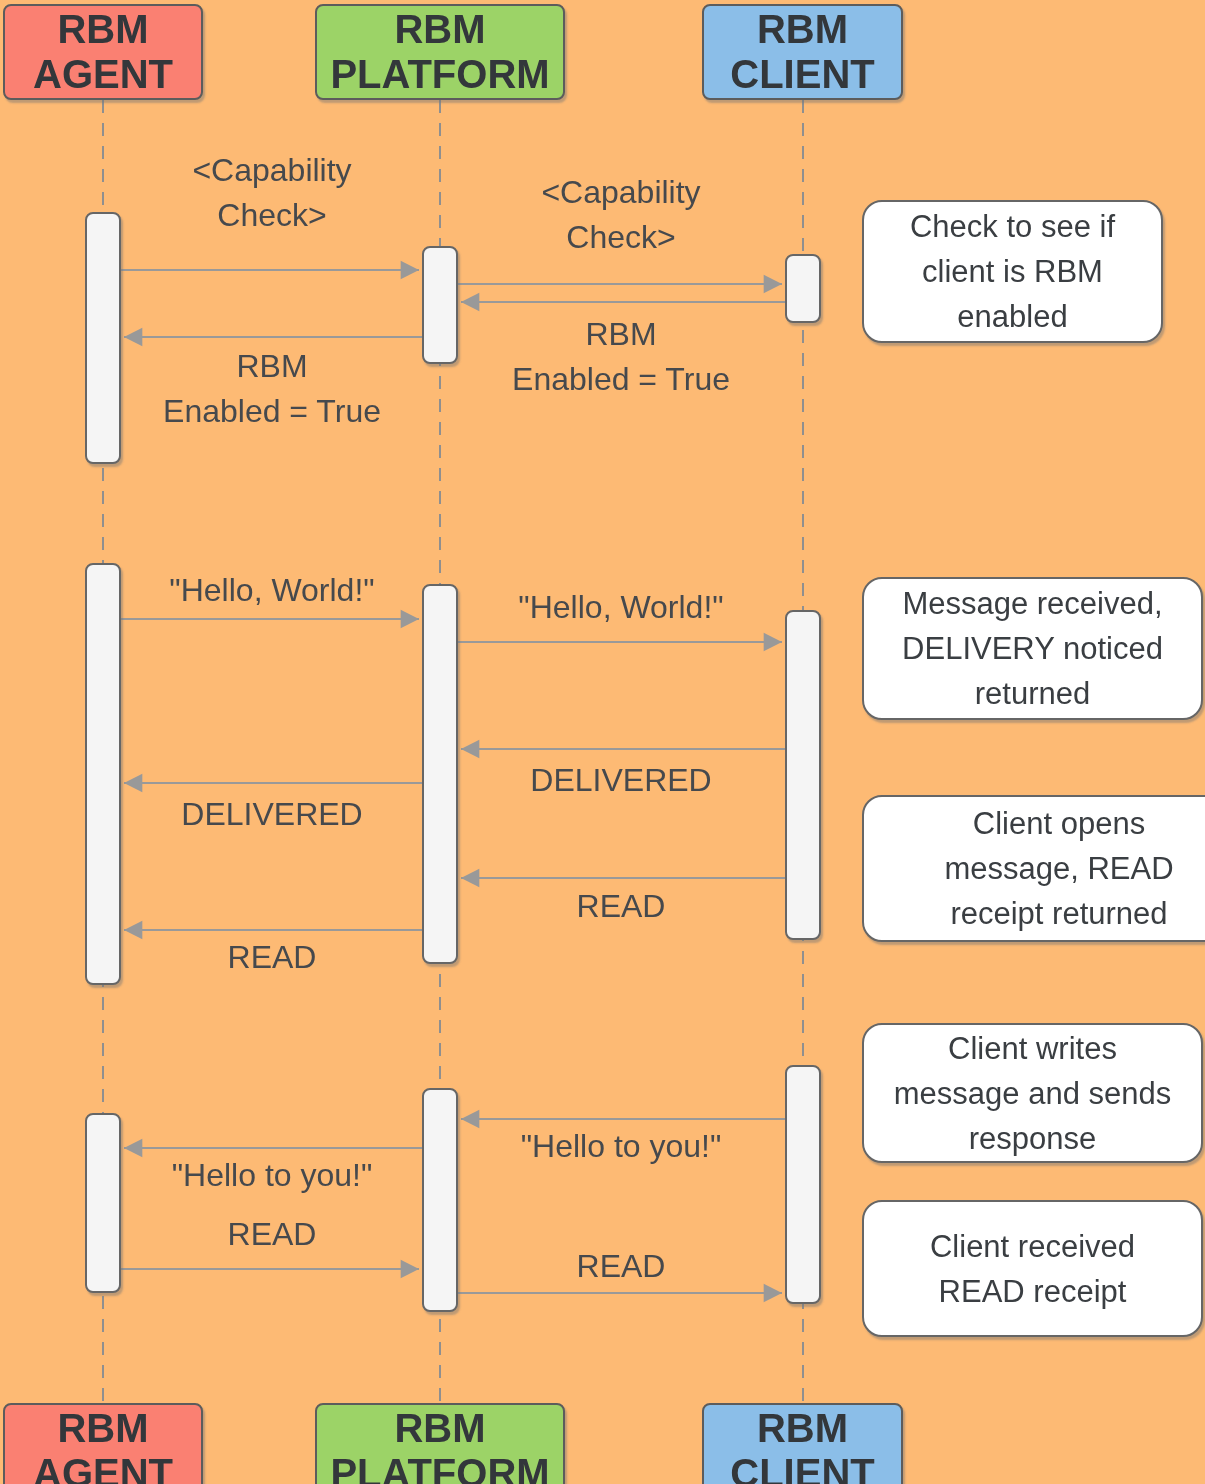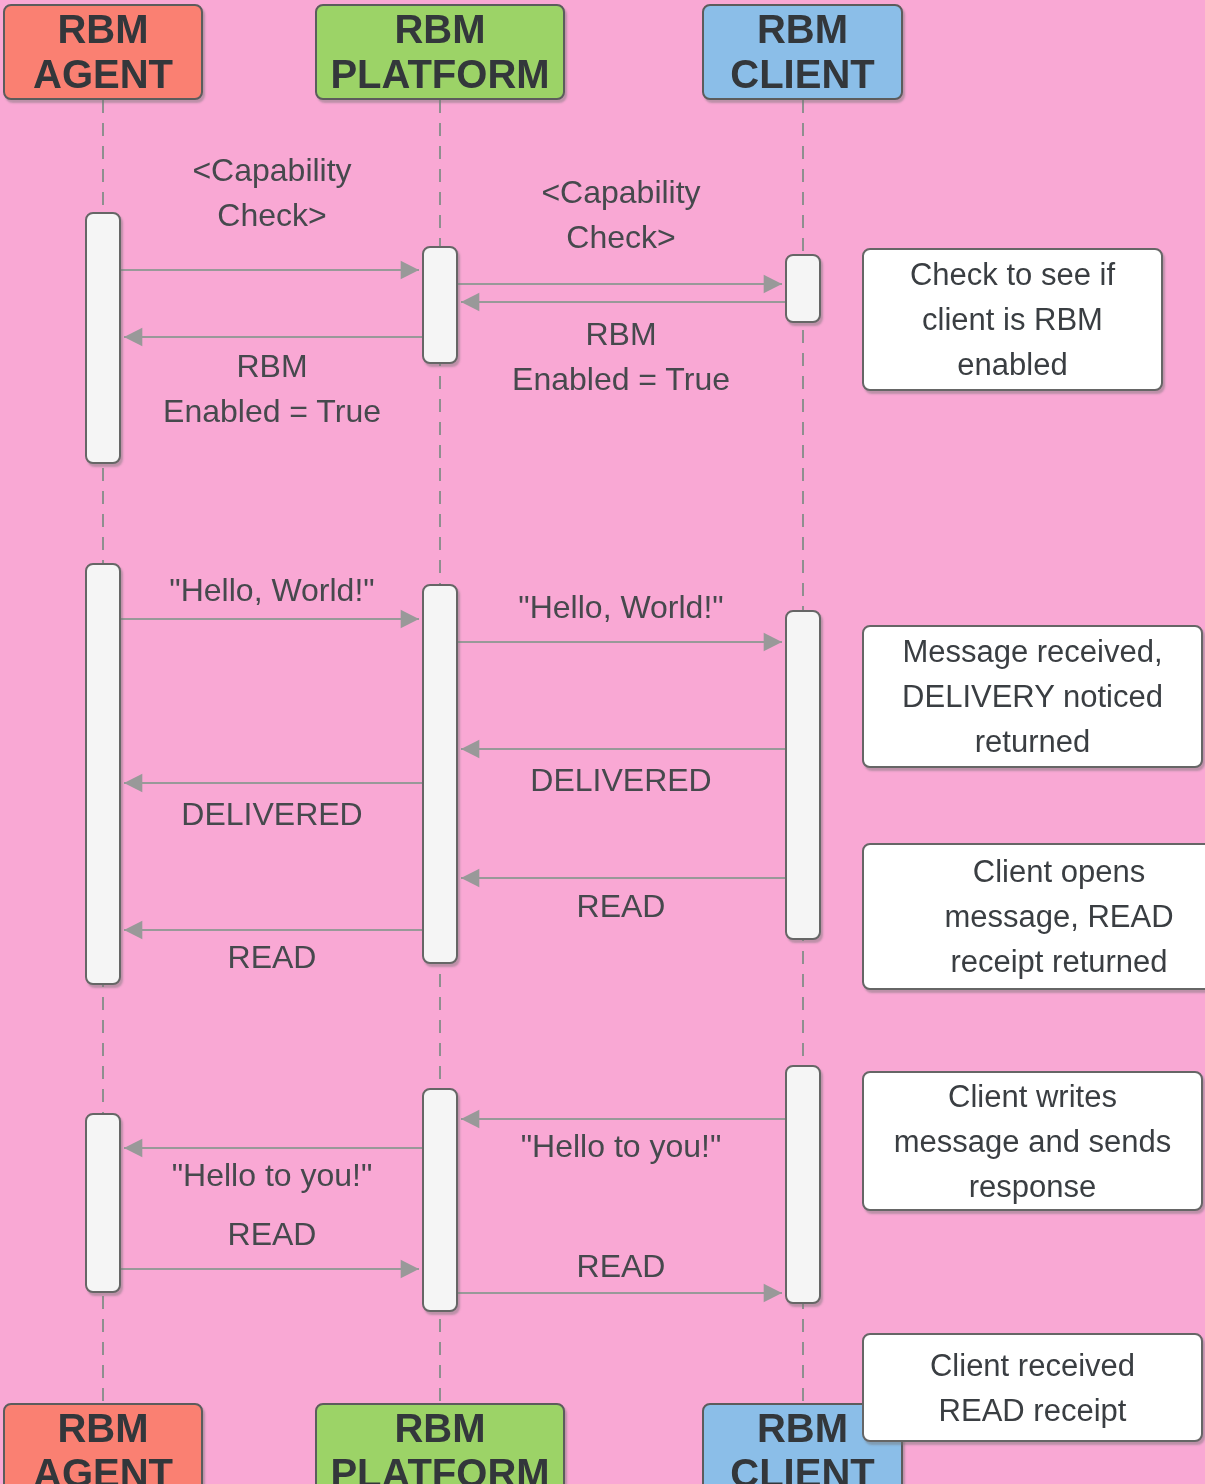--- a/index.html
+++ b/index.html
@@ -1,38 +1,37 @@
 <!DOCTYPE html>
 <html><head>
 <meta charset="utf-8">
 <style>
   html,body{margin:0;padding:0;background:#000;}
   #stage{
-    position:relative;width:1205px;height:1484px;background:#f9a8d4;overflow:hidden;
+    position:relative;width:1205px;height:1484px;background:#fdba74;overflow:hidden;
     font-family:"Liberation Sans", sans-serif;
   }
   #wires{position:absolute;left:0;top:0;width:1205px;height:1484px;}
   .actor{
     position:absolute;display:flex;align-items:center;justify-content:center;
     border:2px solid #5c5c5c;border-radius:8px;box-sizing:border-box;
     font-weight:bold;font-size:40px;line-height:45px;color:#33373b;
     text-align:center;white-space:pre-line;
     box-shadow:2px 3px 2px rgba(115,115,115,0.45);
   }
   .bar{
     position:absolute;width:36px;background:#f5f5f5;border:2px solid #666;
     border-radius:8px;box-sizing:border-box;
     box-shadow:2px 3px 2px rgba(115,115,115,0.45);
   }
   .note{
     position:absolute;display:flex;align-items:center;justify-content:center;
-    background:#fff;border:2px solid #666;border-radius:8px;box-sizing:border-box;
+    background:#fff;border:2px solid #666;border-radius:20px;box-sizing:border-box;
     font-size:31px;line-height:45px;color:#3a3e42;text-align:center;white-space:pre-line;
     box-shadow:2px 3px 2px rgba(115,115,115,0.45);
-    margin-top:48px;
   }
   .label{
     position:absolute;font-size:32px;line-height:45px;color:#46494d;
     text-align:center;white-space:pre-line;
   }
 </style>
 </head>
 <body>
 
 <div id="stage">
@@ -114,16 +113,16 @@
 enabled</div>
   <div class="note" style="left:862px;top:577px;width:341px;height:143px;text-align:center;">Message received,
 DELIVERY noticed
 returned</div>
   <div class="note" style="left:862px;top:795px;width:394px;height:147px;">Client opens
 message, READ
 receipt returned</div>
   <div class="note" style="left:862px;top:1023px;width:341px;height:140px;">Client writes
 message and sends
 response</div>
-  <div class="note" style="left:862px;top:1285px;width:341px;height:109px;">Client received
+  <div class="note" style="left:862px;top:1200px;width:341px;height:137px;">Client received
 READ receipt</div>
 
 </div>
 
 </body></html>

